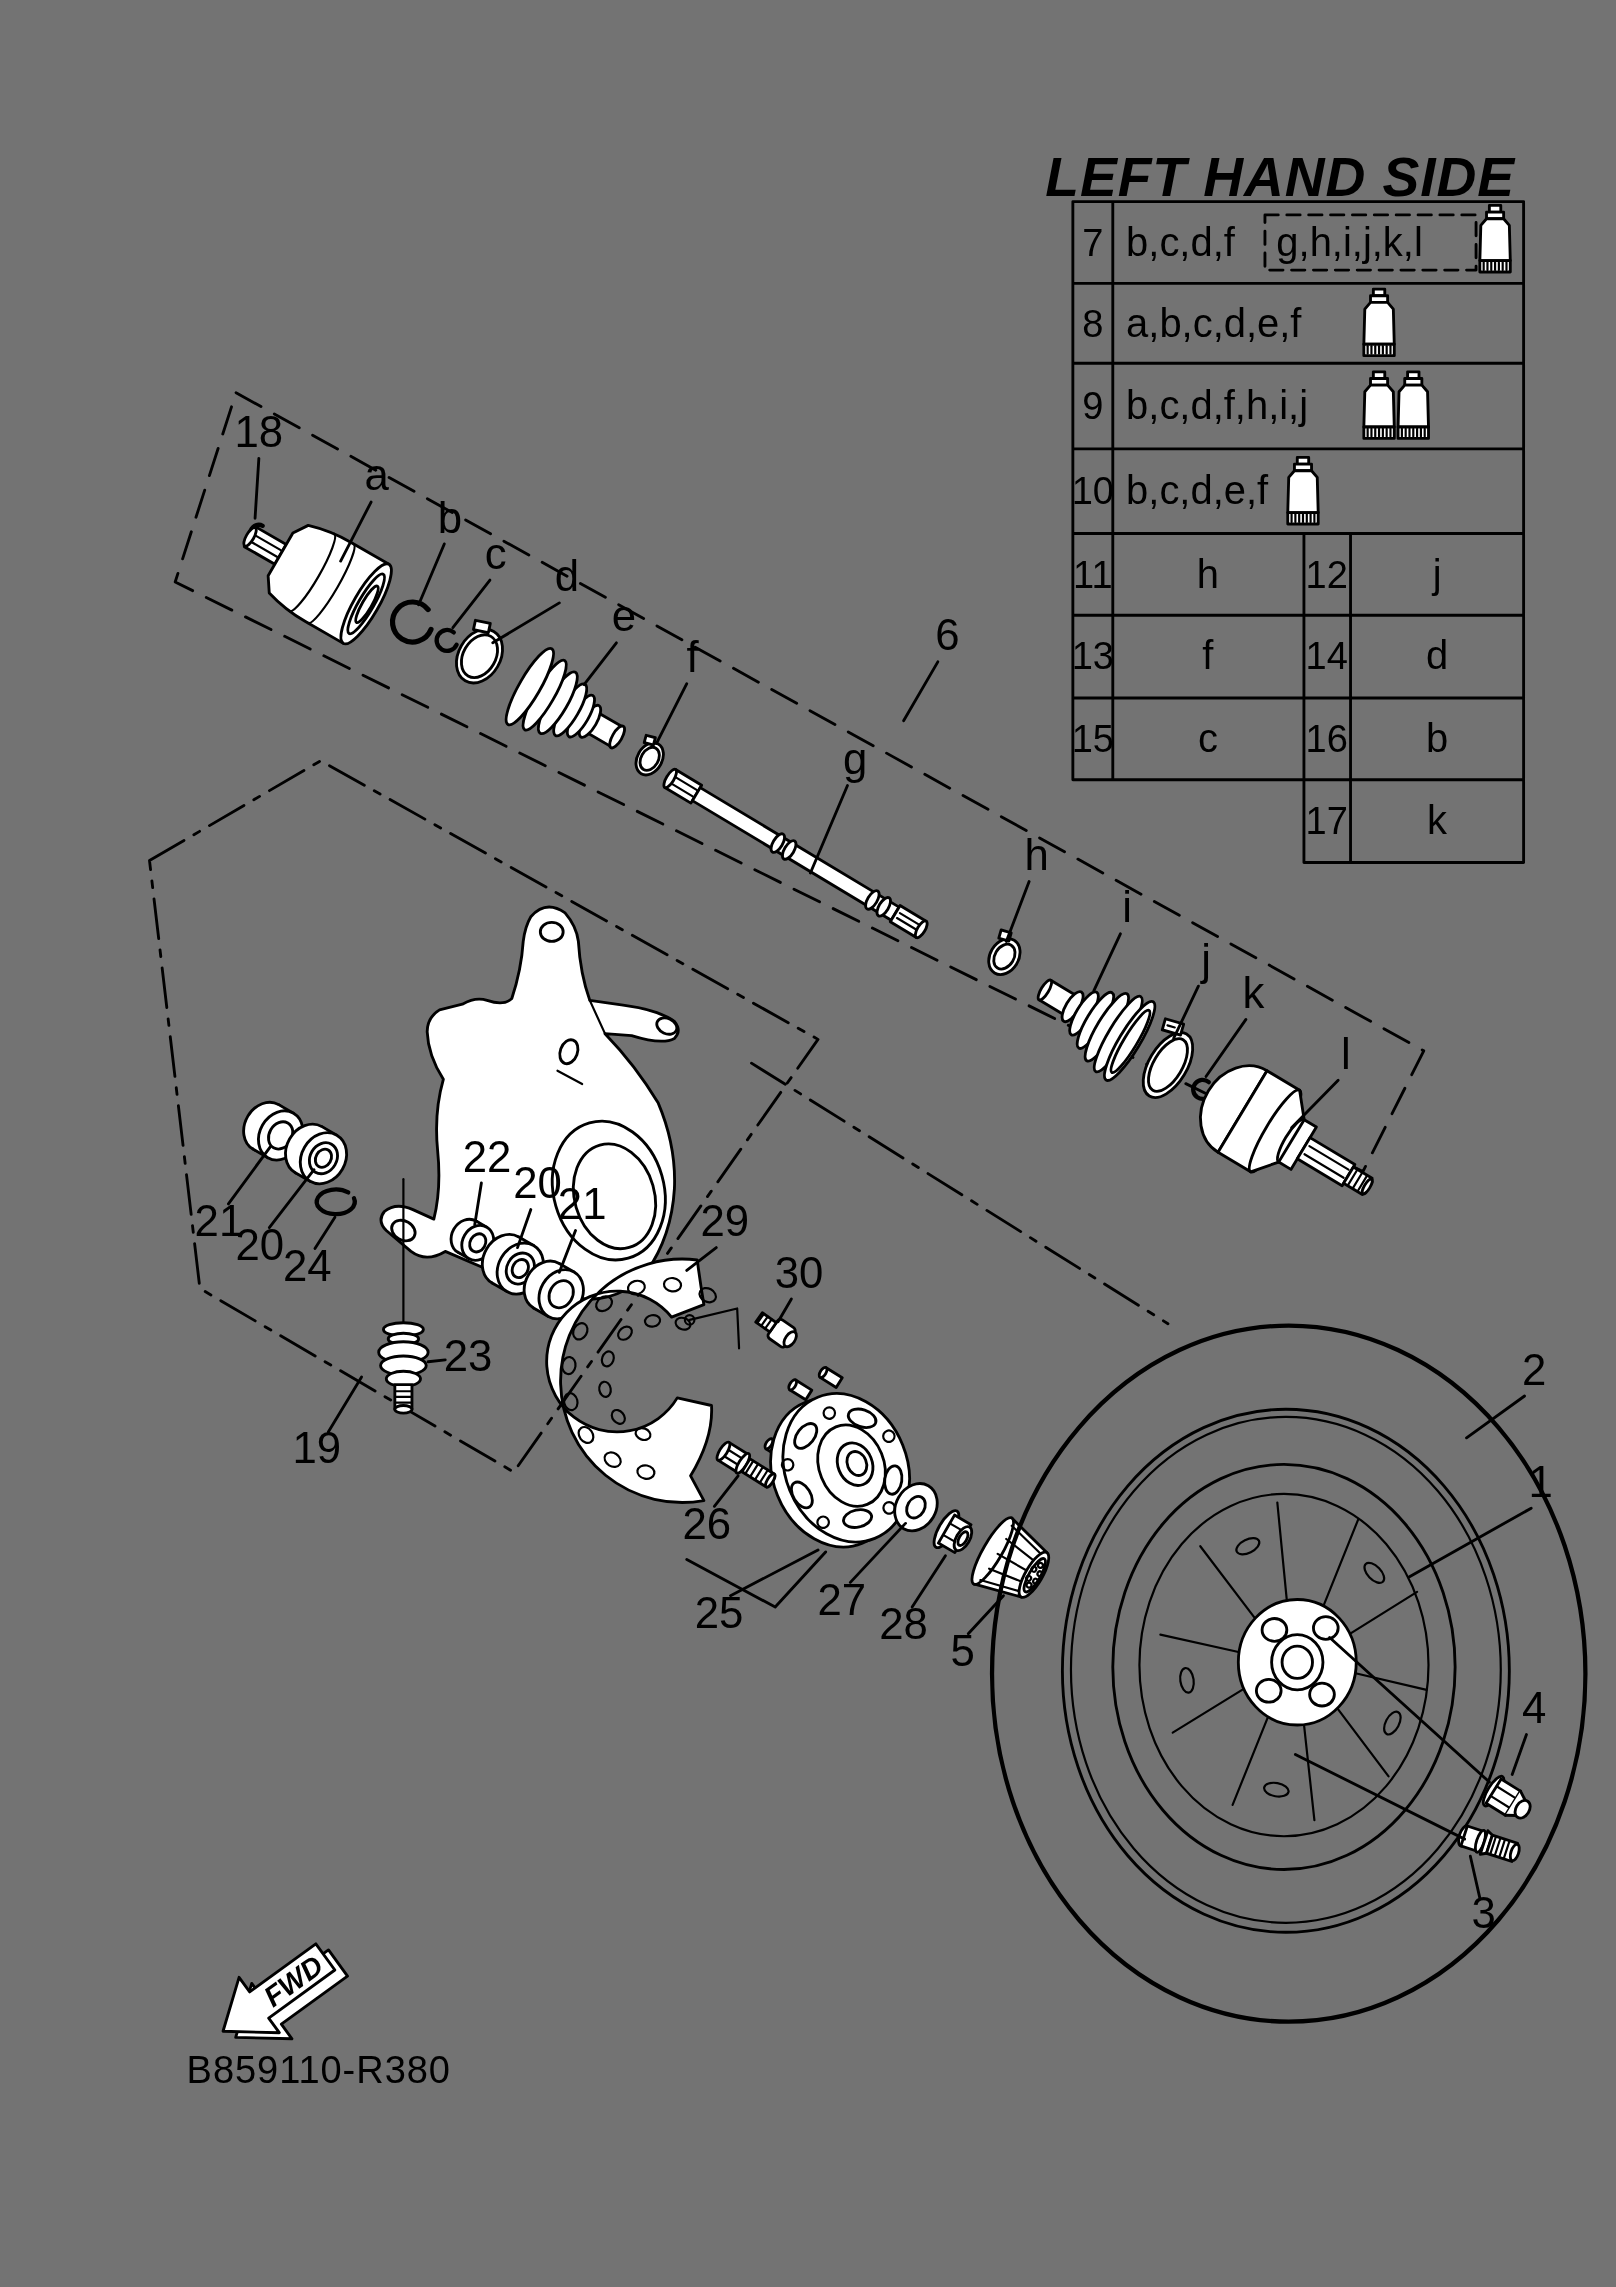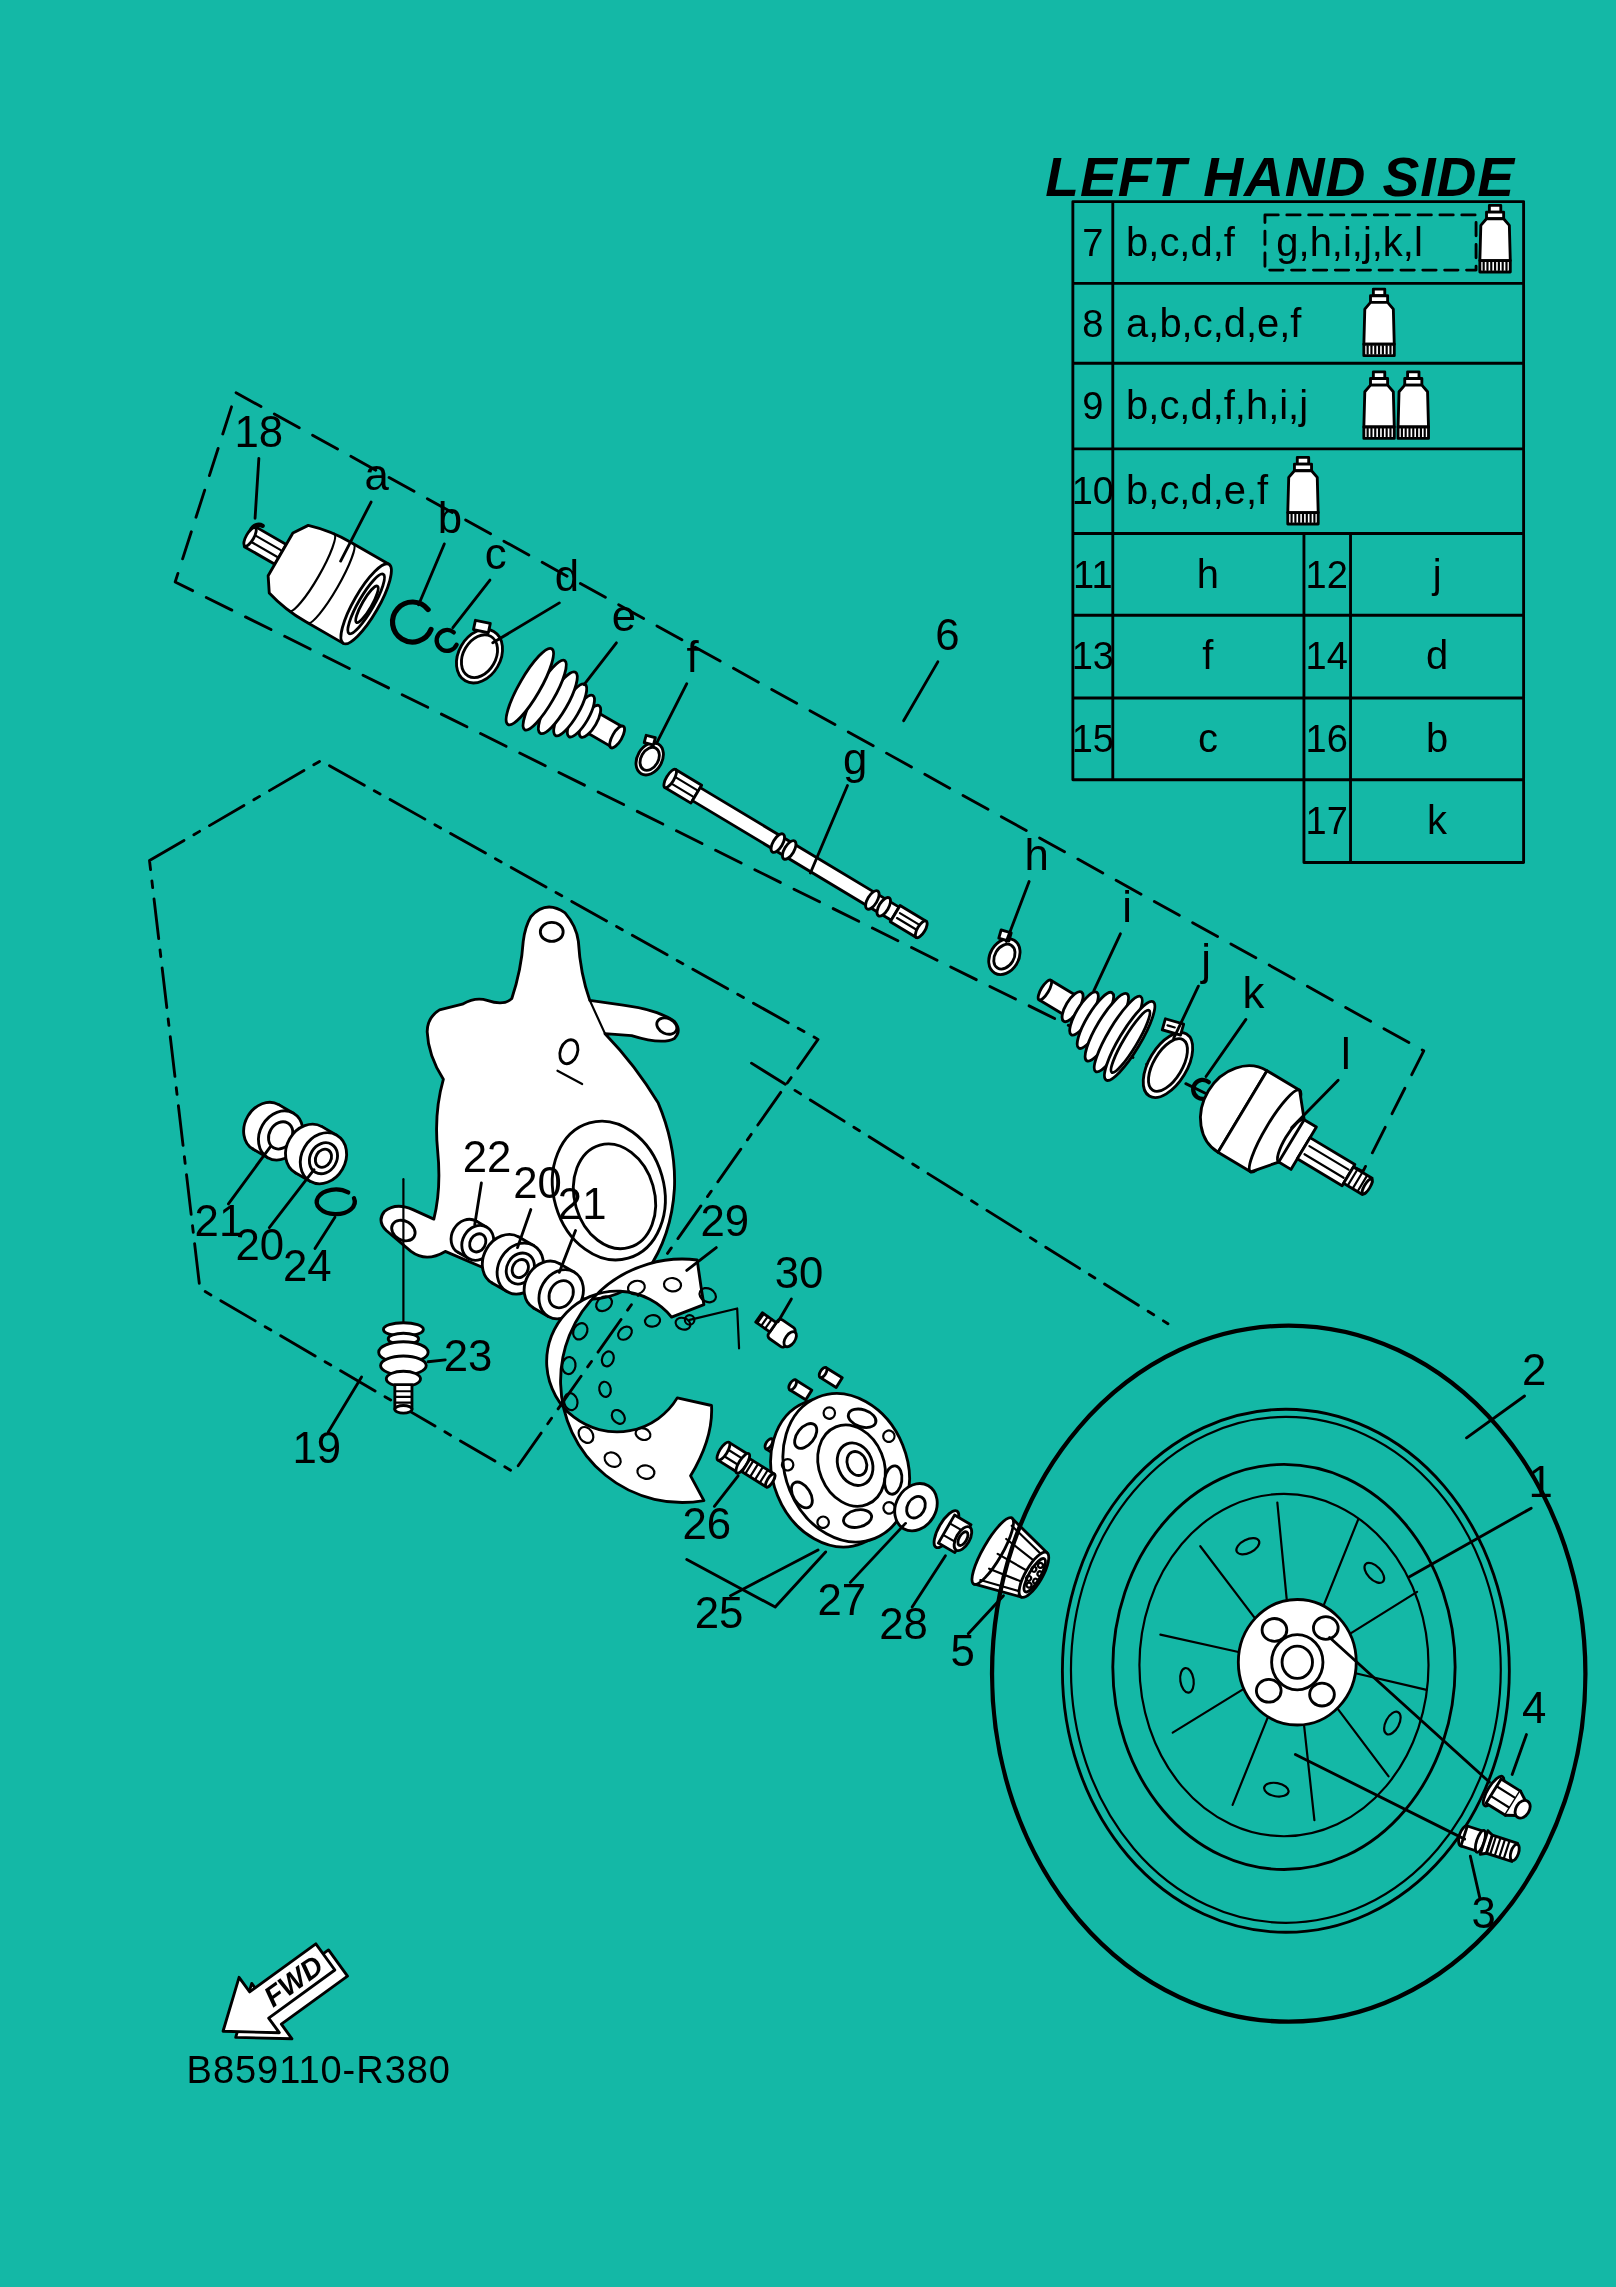--- a/index.html
+++ b/index.html
@@ -1,16 +1,16 @@
 <!DOCTYPE html>
 <html style="font-size:15px"><head>
 <meta charset="utf-8">
 <style>
   html,body { margin:0; padding:0; background:#fff; }
-  .page { position:relative; width:1617px; height:2287px; background:#14b8a6; overflow:hidden;
+  .page { position:relative; width:1617px; height:2287px; background:#737373; overflow:hidden;
           font-family:"Liberation Sans", sans-serif; }
   svg { position:absolute; left:0; top:0; }
   #diagram path, #diagram line, #diagram ellipse, #diagram circle,
   #diagram rect, #diagram polyline, #diagram polygon {
       fill:none; stroke:#000; stroke-width:3; stroke-linecap:round; stroke-linejoin:round; }
   #diagram .wf { fill:#fff; }
   #diagram .ws { fill:#fff; stroke:none; }
   #diagram .thin { stroke-width:2.3; }
   #diagram .thick { stroke-width:4.5; }
   #diagram .ring { stroke-width:5.5; }

